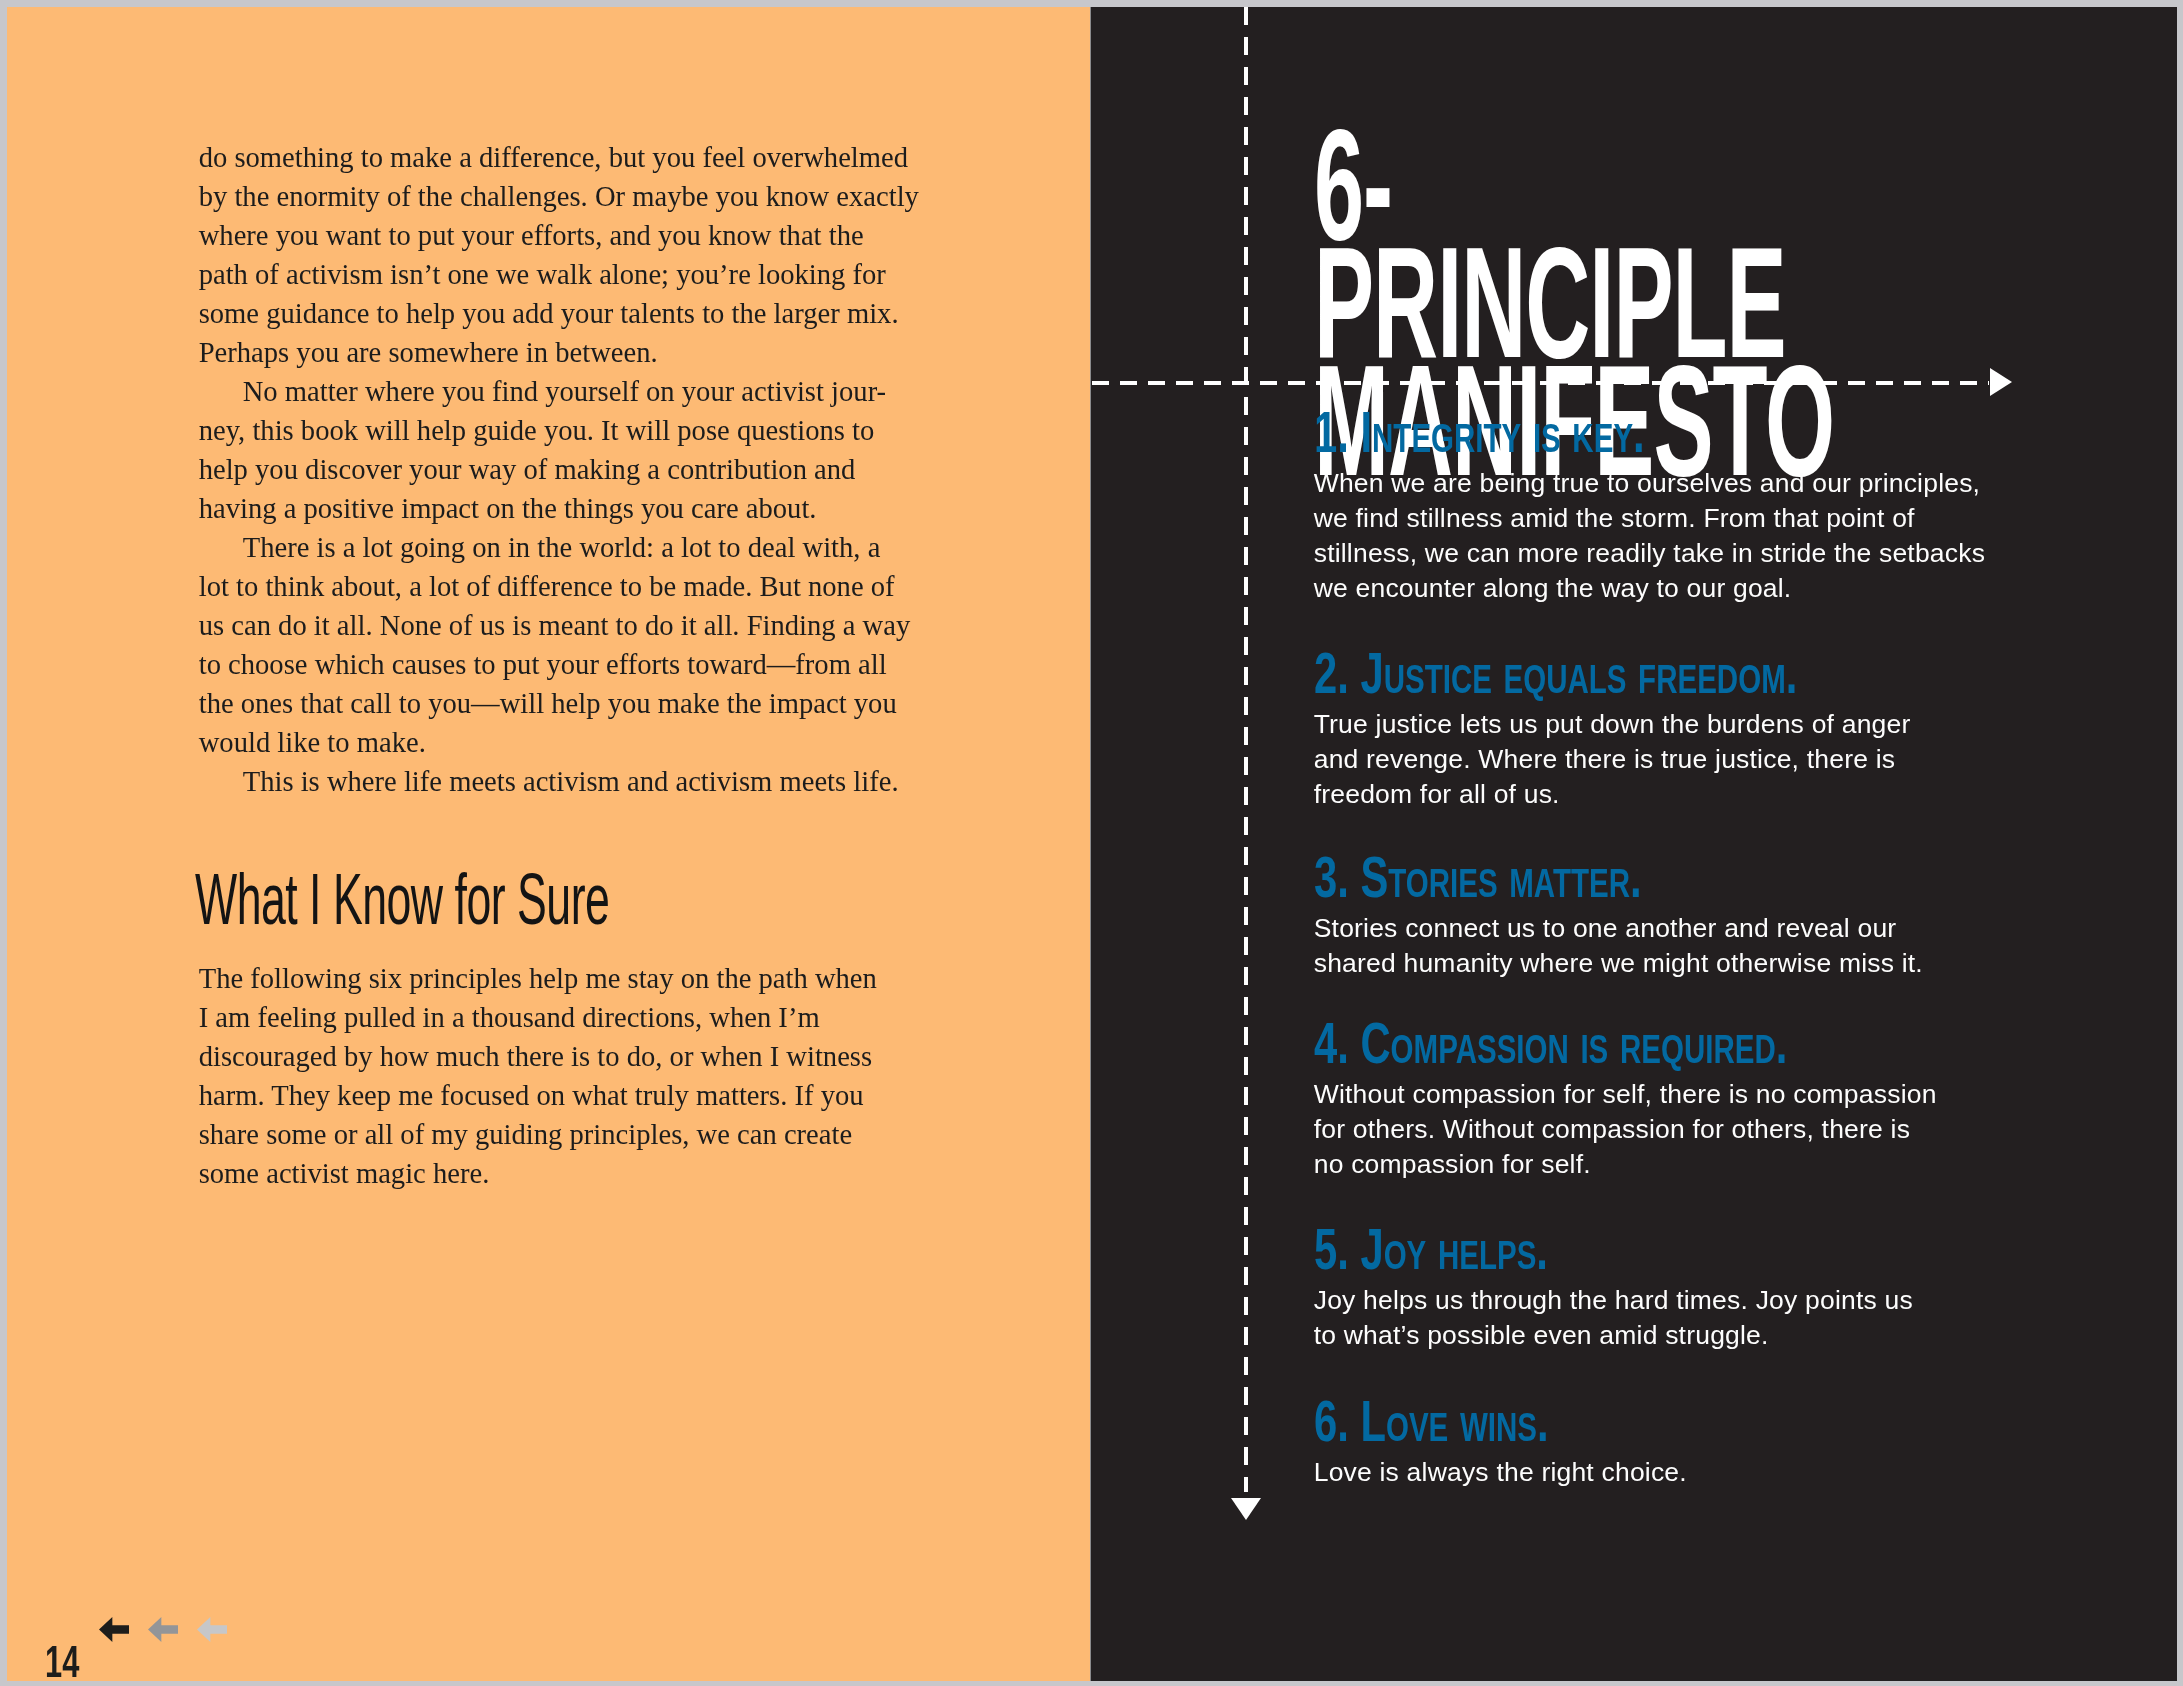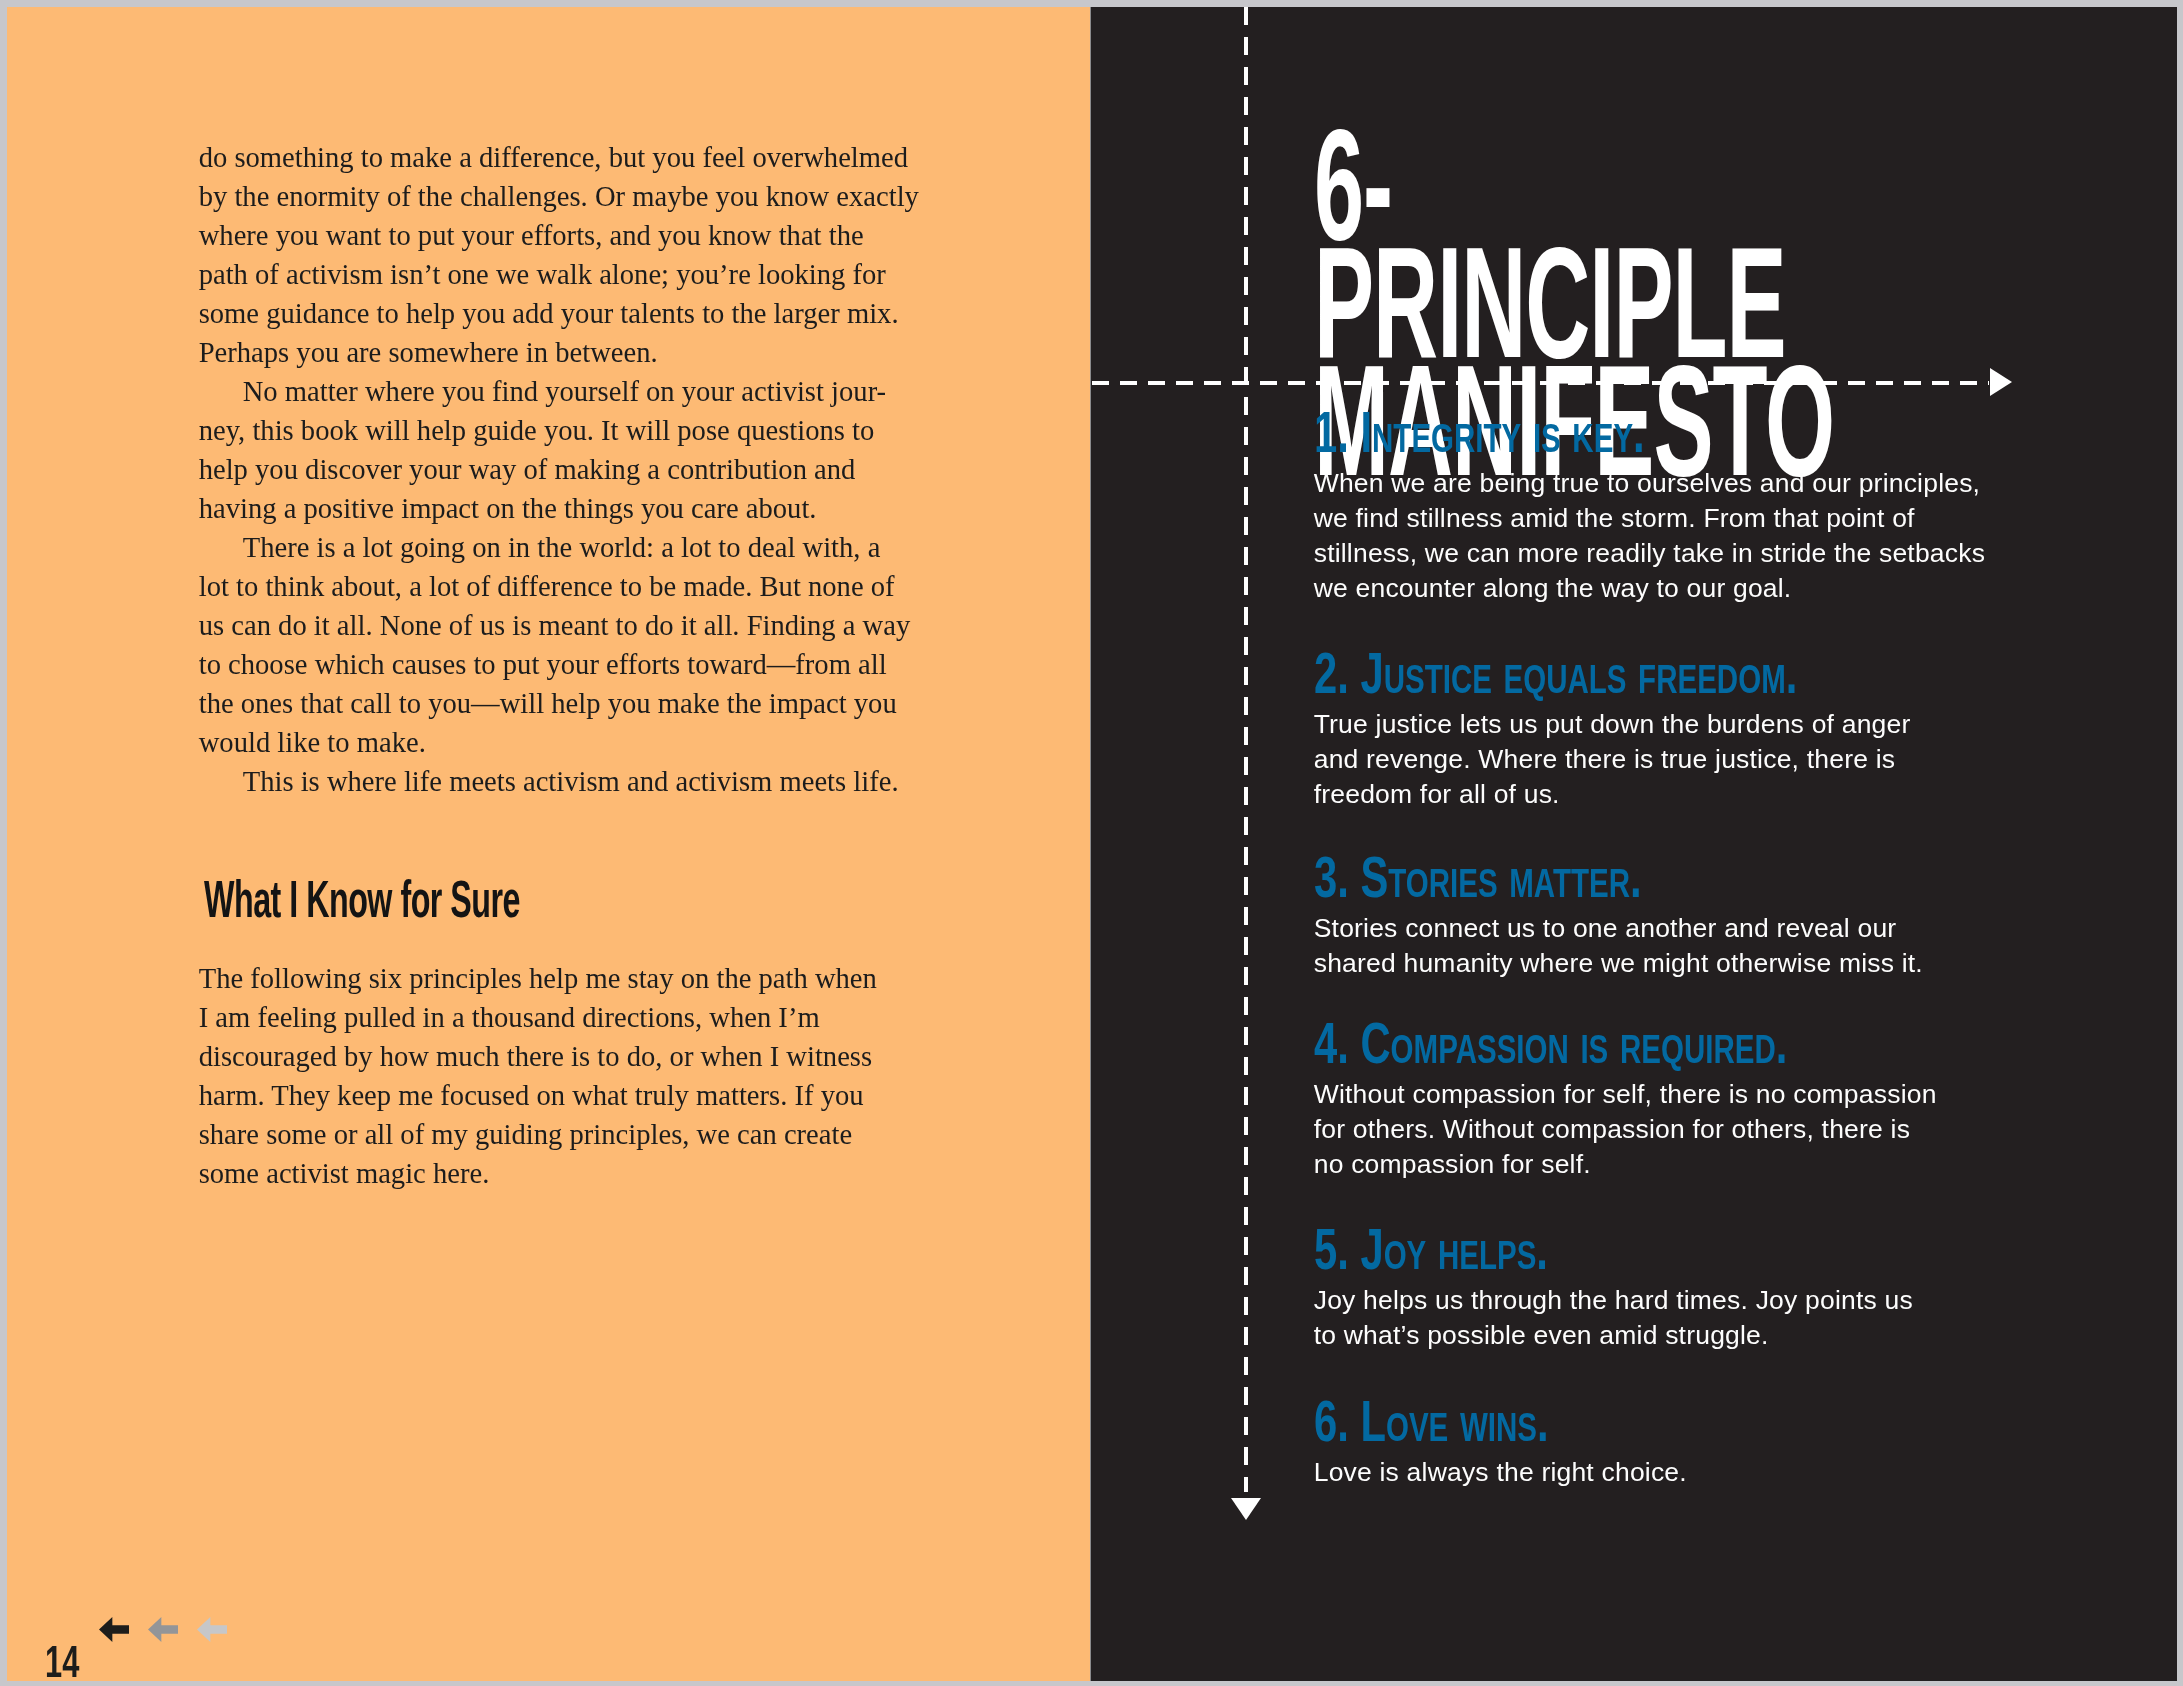--- a/index.html
+++ b/index.html
@@ -16,22 +16,22 @@
   
   .page-left{position:absolute;left:0;top:0;width:1083px;height:100%;background:#fdba74;}
   .left-body{
     position:absolute;left:192px;top:131px;width:761px;
     font-family:"Liberation Serif",serif;
     font-size:28.6px;line-height:39px;color:#1c1c1c;
   }
   .left-body p{margin:0;white-space:pre-line;}
   .left-body p.indent{text-indent:44px;}
   .section-heading{
-    position:absolute;left:197px;top:856px;
-    font-weight:bold;font-size:52px;line-height:72px;color:#141414;
+    position:absolute;left:188px;top:856px;
+    font-weight:normal;font-size:72px;line-height:72px;color:#141414;
     letter-spacing:-0.8px;white-space:nowrap;
   }
   .section-heading .cond{display:inline-block;transform:scaleX(0.62);transform-origin:left center;}
   .section-paragraph{
     position:absolute;left:192px;top:952px;width:761px;
     font-family:Liberation Serif, serif;
     font-size:28.6px;line-height:39px;color:#1c1c1c;white-space:pre-line;
   }
   .page-number{
     position:absolute;left:38px;top:1602px;

